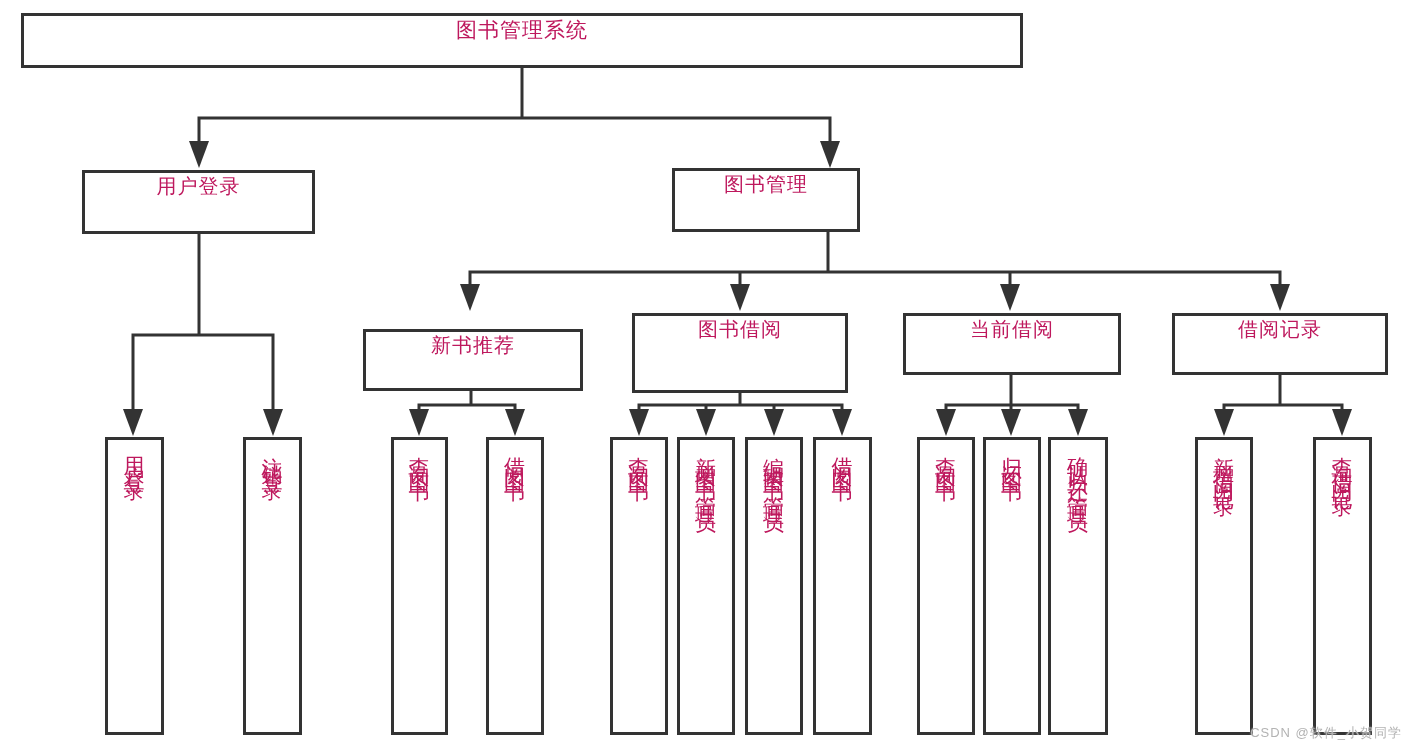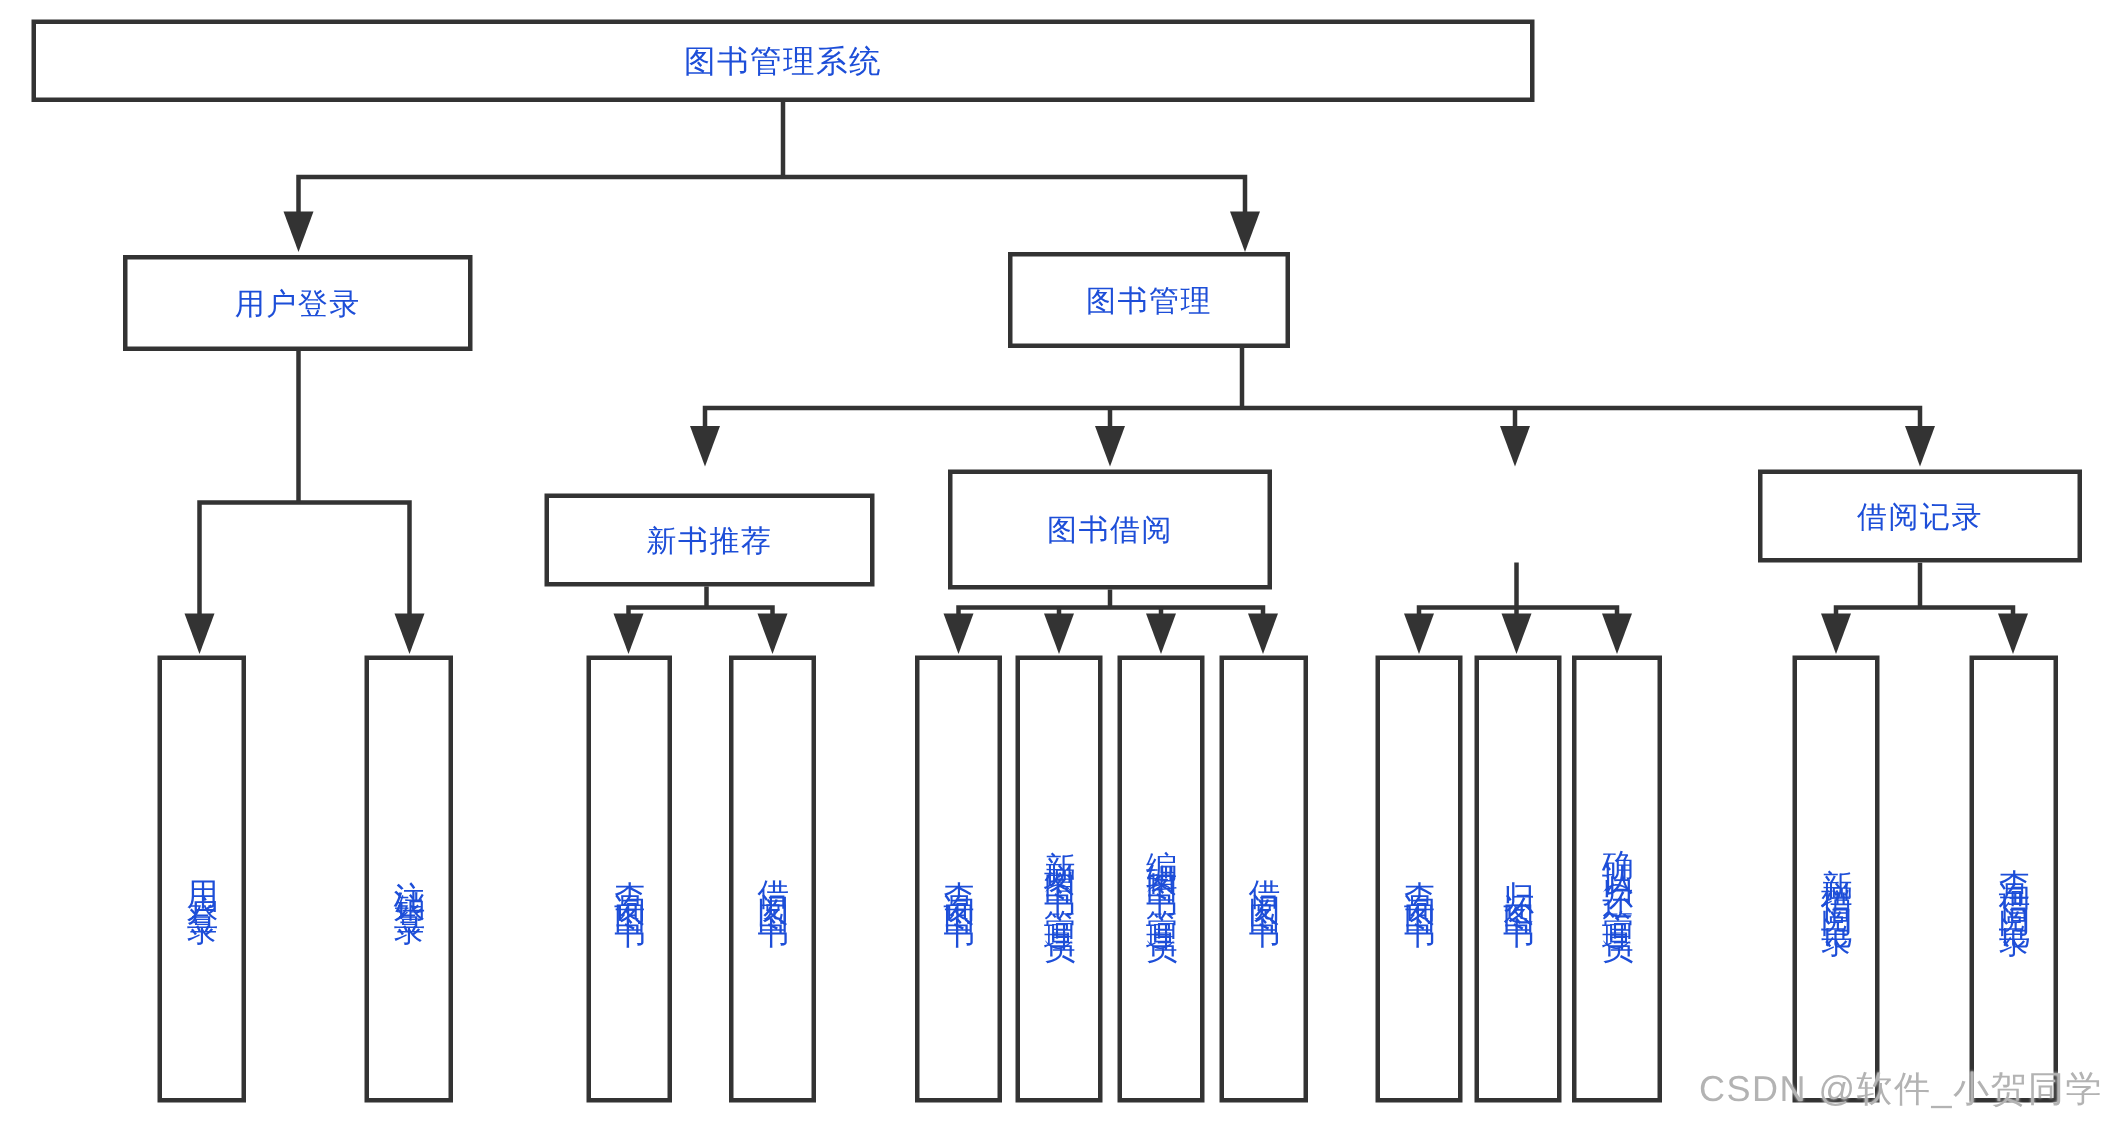--- a/index.html
+++ b/index.html
@@ -18,39 +18,38 @@
     position: absolute;
     left: 0; top: 0;
     width: 1405px; height: 747px;
   }
   .box {
     position: absolute;
     box-sizing: border-box;
     border: 3px solid #333333;
     background: #ffffff;
     display: flex;
-    align-items: center;
     justify-content: center;
-    color: #1d4ed8;
+    color: #be185d;
   }
   .hbox { font-size: 20px; letter-spacing: 1px; }
   .rootbox { font-size: 21px; letter-spacing: 1px; }
   .leaf span {
     writing-mode: vertical-rl;
     text-orientation: upright;
     font-size: 21px;
     letter-spacing: 8px;
     line-height: 1;
     white-space: nowrap;
   }
   .watermark {
     position: absolute;
     right: 3px;
     bottom: 5px;
-    font-size: 24px;
+    font-size: 13px;
     color: #b3b3b3;
     text-shadow: 0 0 2px #ffffff;
     letter-spacing: 1px;
     pointer-events: none;
   }
 </style>
 </head>
 <body>
 
 <div id="stage">
@@ -117,20 +116,23 @@
   <div class="box hbox" style="left:672px; top:168px; width:188px; height:64px;">
     <span>图书管理</span>
   </div>
 
   <div class="box hbox" style="left:363px; top:313px; width:220px; height:62px;margin-top:16px;">
     <span>新书推荐</span>
   </div>
   <div class="box hbox" style="left:632px; top:313px; width:216px; height:80px;">
     <span>图书借阅</span>
   </div>
+  <div class="box hbox" style="left:903px; top:313px; width:218px; height:62px;">
+    <span>当前借阅</span>
+  </div>
   <div class="box hbox" style="left:1172px; top:313px; width:216px; height:62px;">
     <span>借阅记录</span>
   </div>
 
   <div class="box leaf" style="left:105px; top:437px; width:59px; height:298px;">
     <span>用户登录</span>
   </div>
   <div class="box leaf" style="left:243px; top:437px; width:59px; height:298px;">
     <span>注销登录</span>
   </div>

